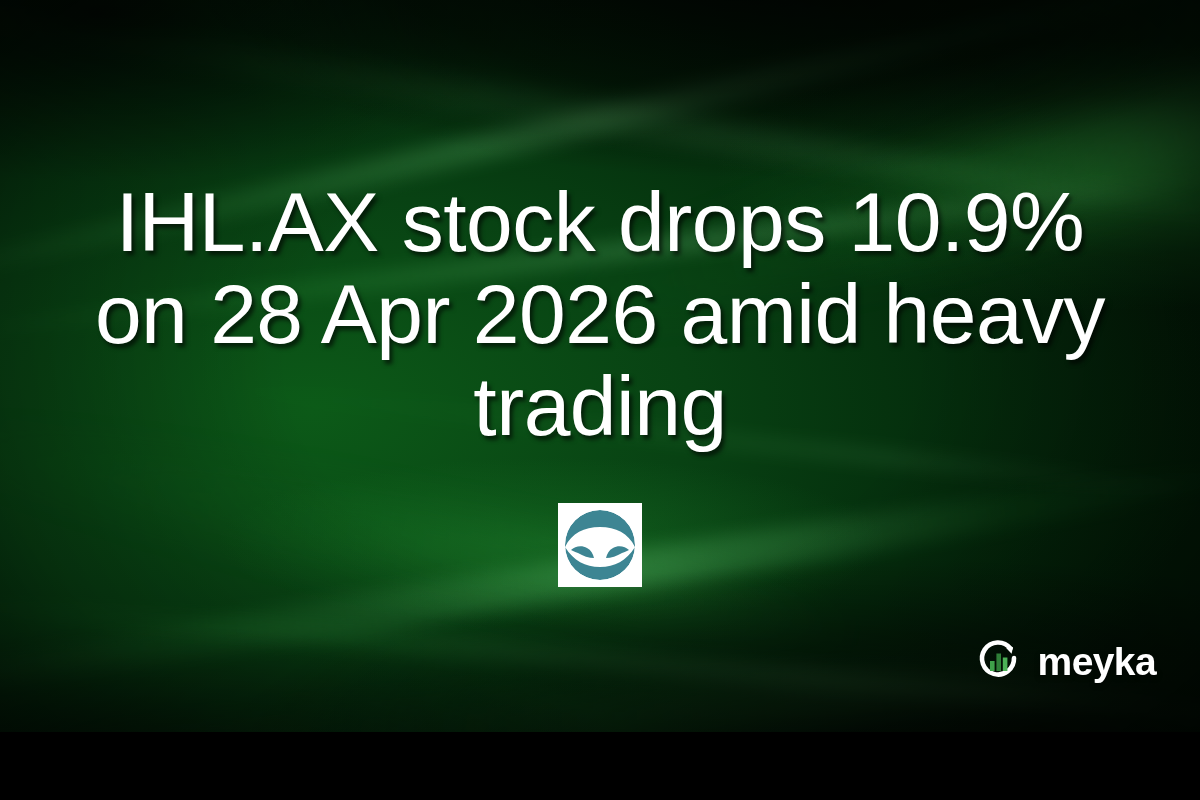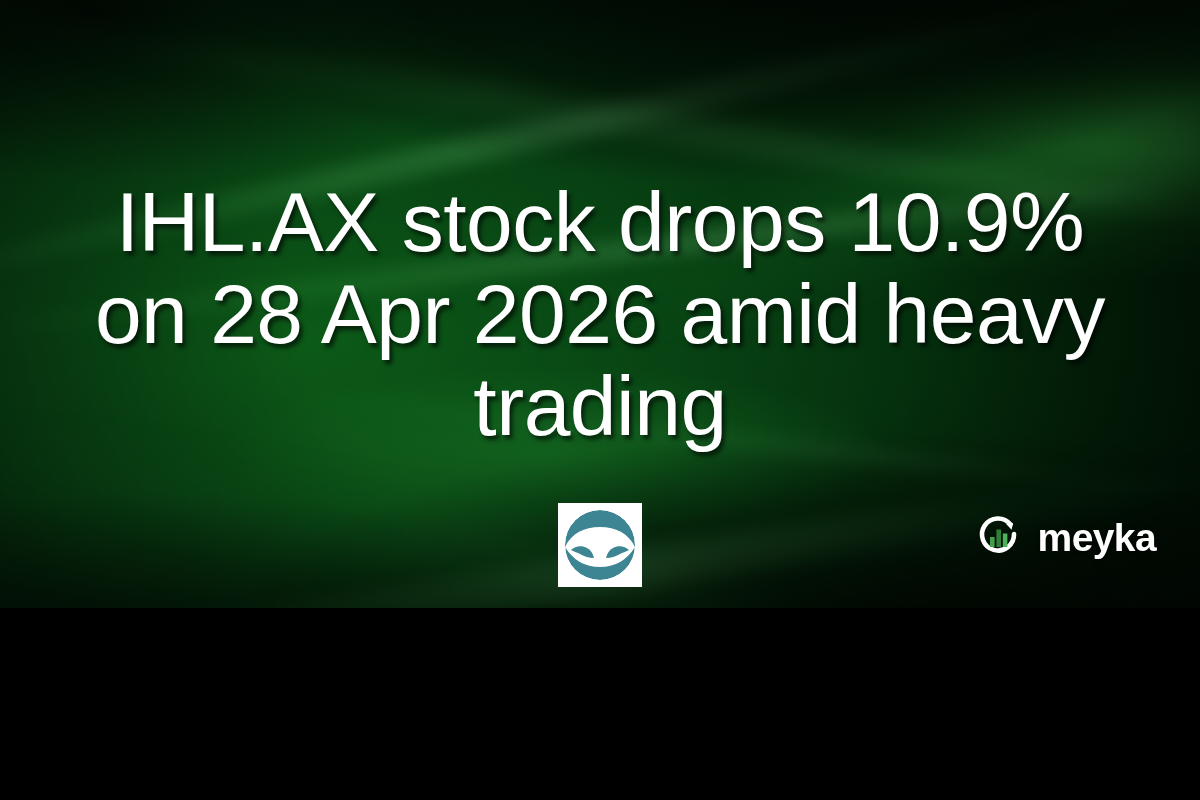--- a/index.html
+++ b/index.html
@@ -8,21 +8,21 @@
     padding: 0;
     background: #000;
   }
   body {
     font-family: "Liberation Sans", sans-serif;
   }
 
   #card {
     position: relative;
     width: 1200px;
-    height: 608px;
+    height: 732px;
     overflow: hidden;
     background: #c2410c;
   }
 
   
   .bg-layer {
     position: absolute;
     inset: 0;
     pointer-events: none;
   }

